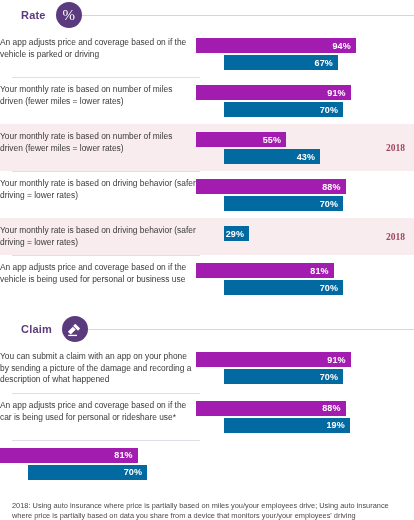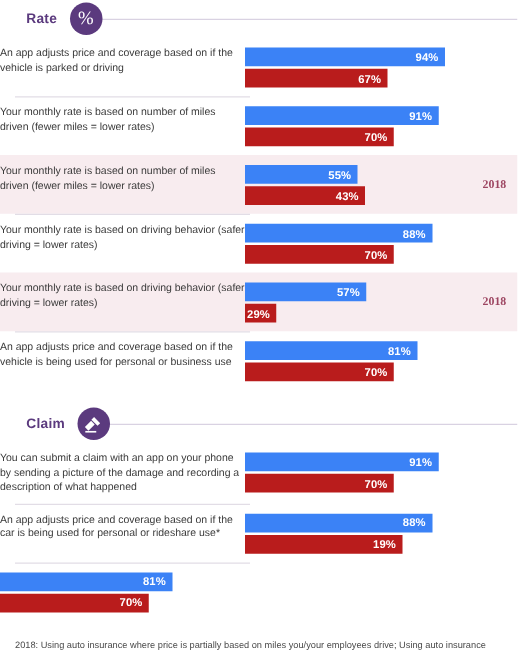--- a/index.html
+++ b/index.html
@@ -110,22 +110,22 @@
 
   .bar {
     height: 15px;
     border-radius: 0;
     position: relative;
     display: flex;
     align-items: center;
     justify-content: flex-end;
     box-sizing: border-box;
   }
-  .bar.genz  { background: #3b82f6; }
-  .bar.genx  { background: #b91c1c; }
+  .bar.genz  { background: #a21caf; }
+  .bar.genx  { background: #0369a1; margin-left: 28px; }
 
   .bar .value {
     color: #ffffff;
     font-size: 9px;
     font-weight: bold;
     padding-right: 5px;
     white-space: nowrap;
     letter-spacing: .1px;
   }
 
@@ -221,25 +221,20 @@
             <div class="bar-wrap">
               <div class="bar genx" style="width: 119px;">
                 <span class="value">70%</span>
               </div>
             </div>
           </div>
         </div>
         <div class="row highlight">
           <div class="row-label">Your monthly rate is based on driving behavior (safer driving = lower rates)</div>
           <div class="bars">
-            <div class="bar-wrap">
-              <div class="bar genz" style="width: 96.9px;">
-                <span class="value">57%</span>
-              </div>
-            </div>
             <div class="bar-wrap">
               <div class="bar genx" style="width: 25px;">
                 <span class="value">29%</span>
               </div>
             </div>
           </div>
           <span class="year-tag">2018</span>
         </div>
         <div class="row">
           <div class="divider"></div>

